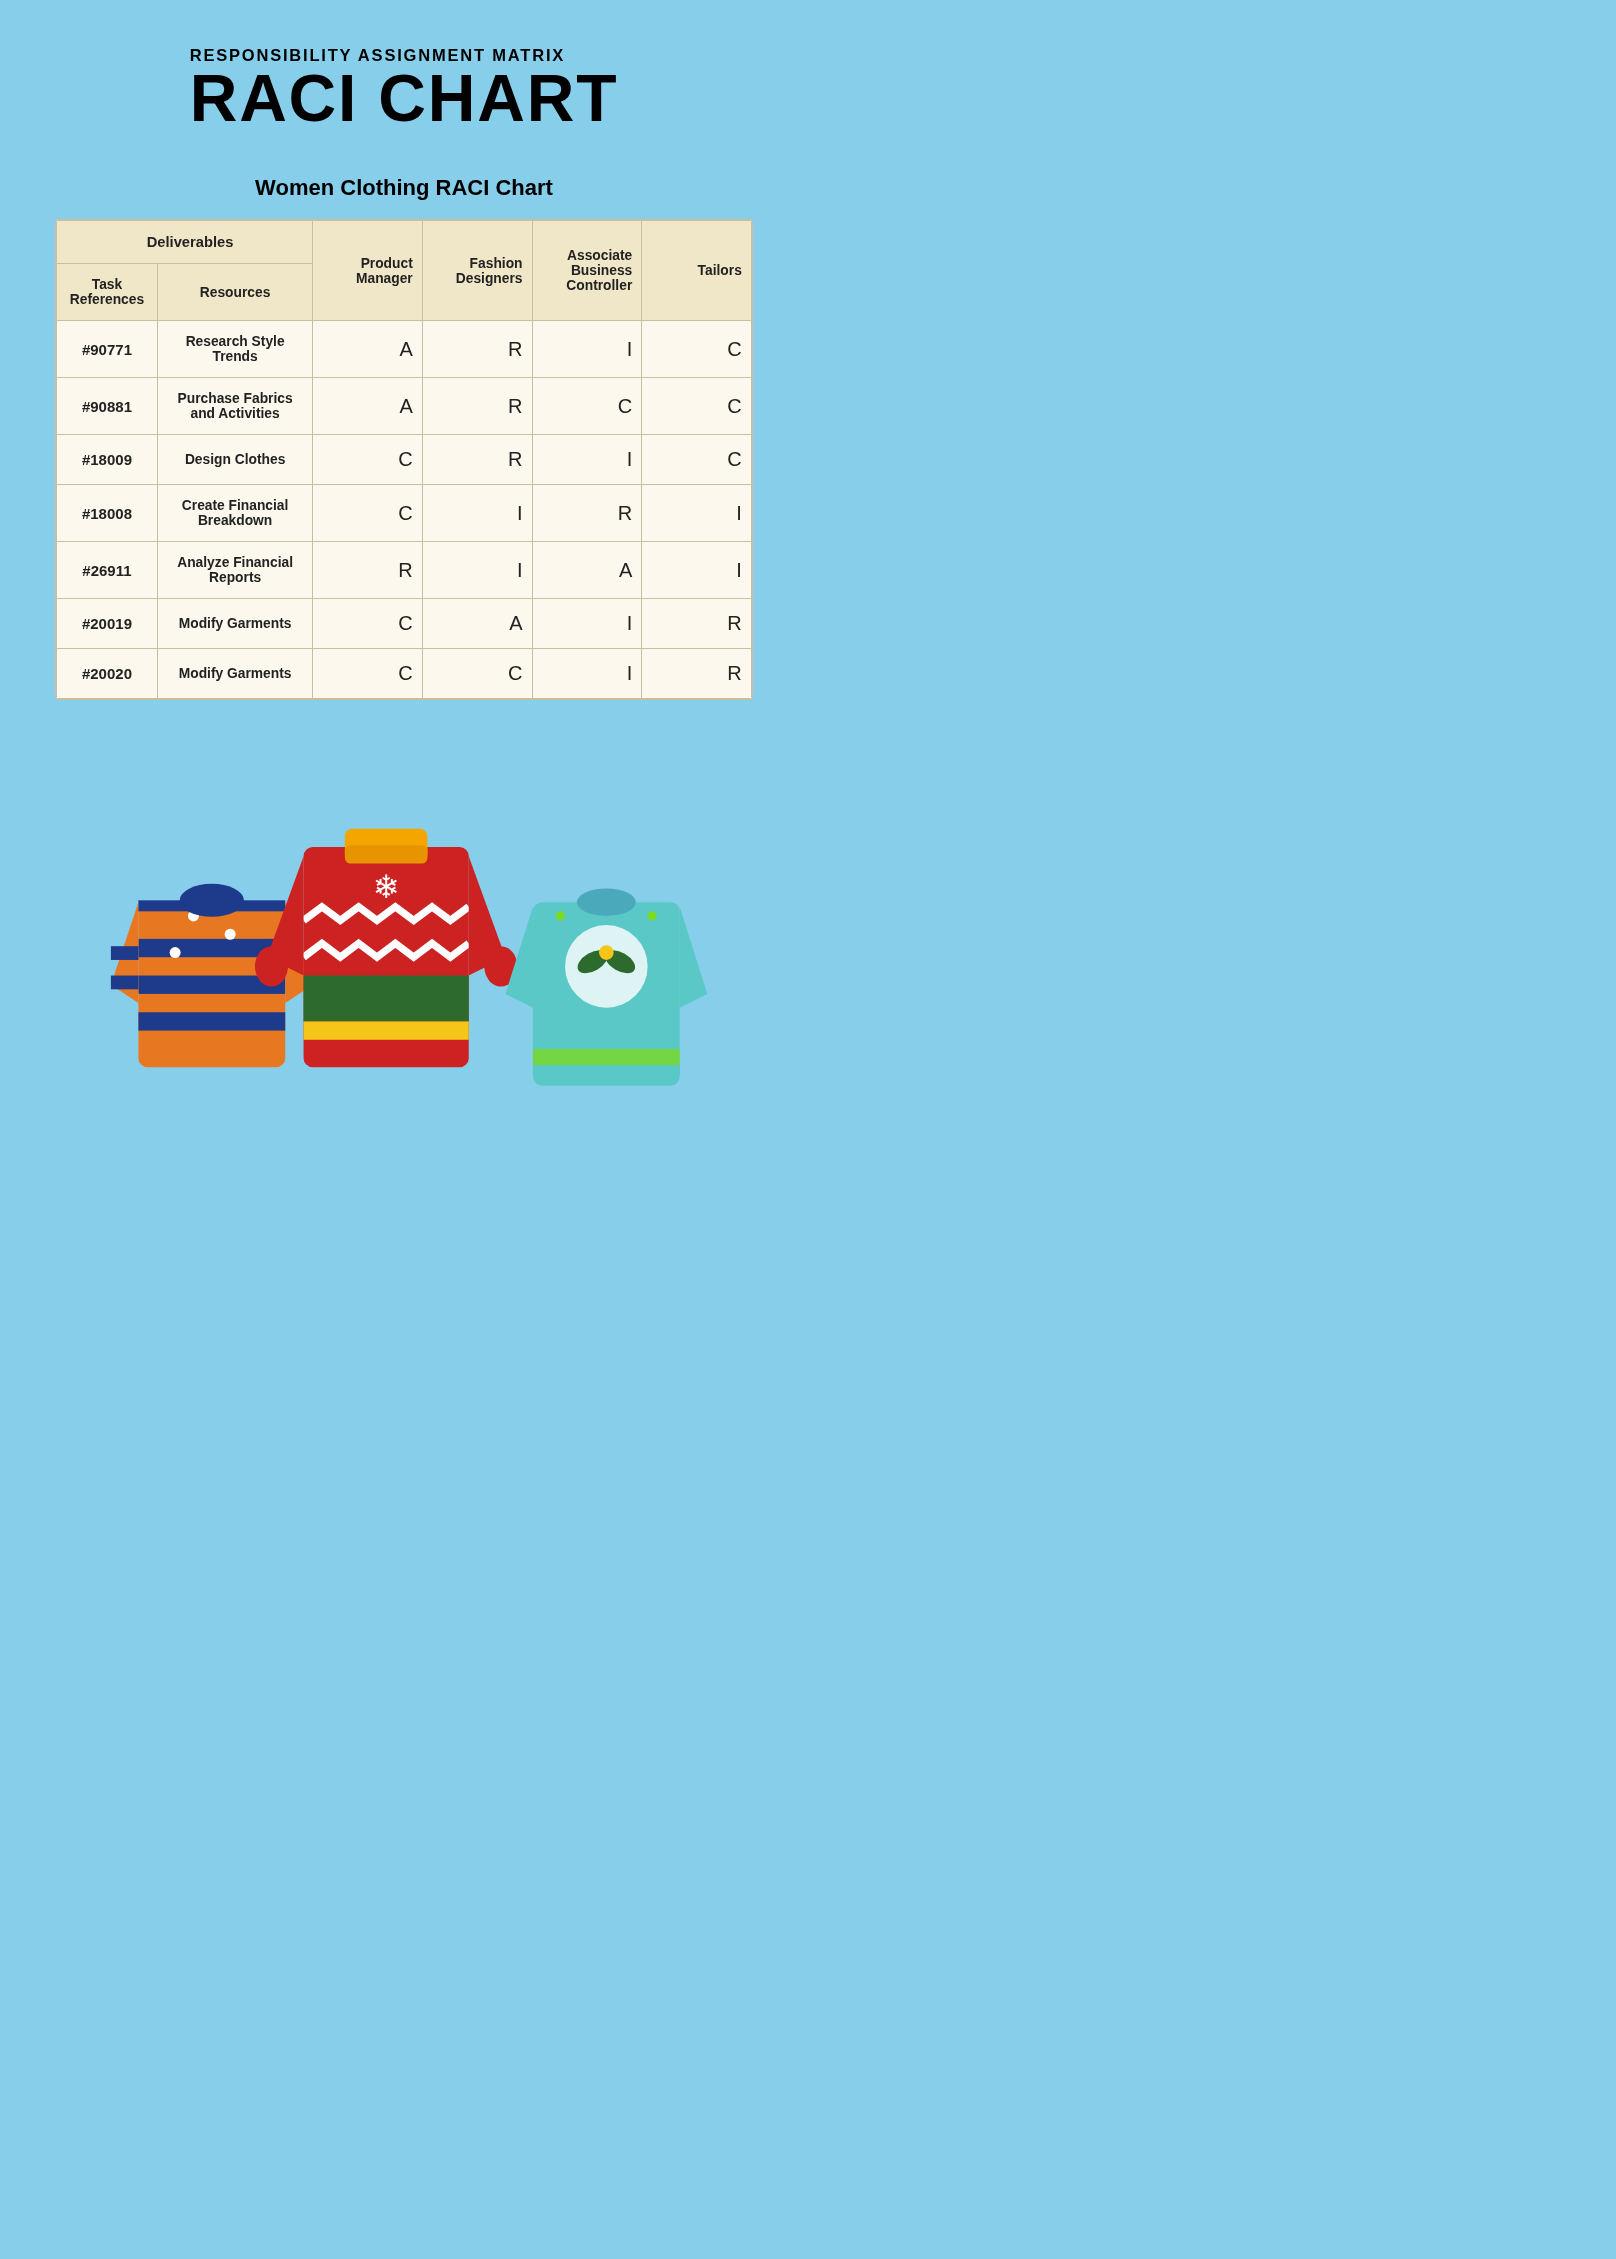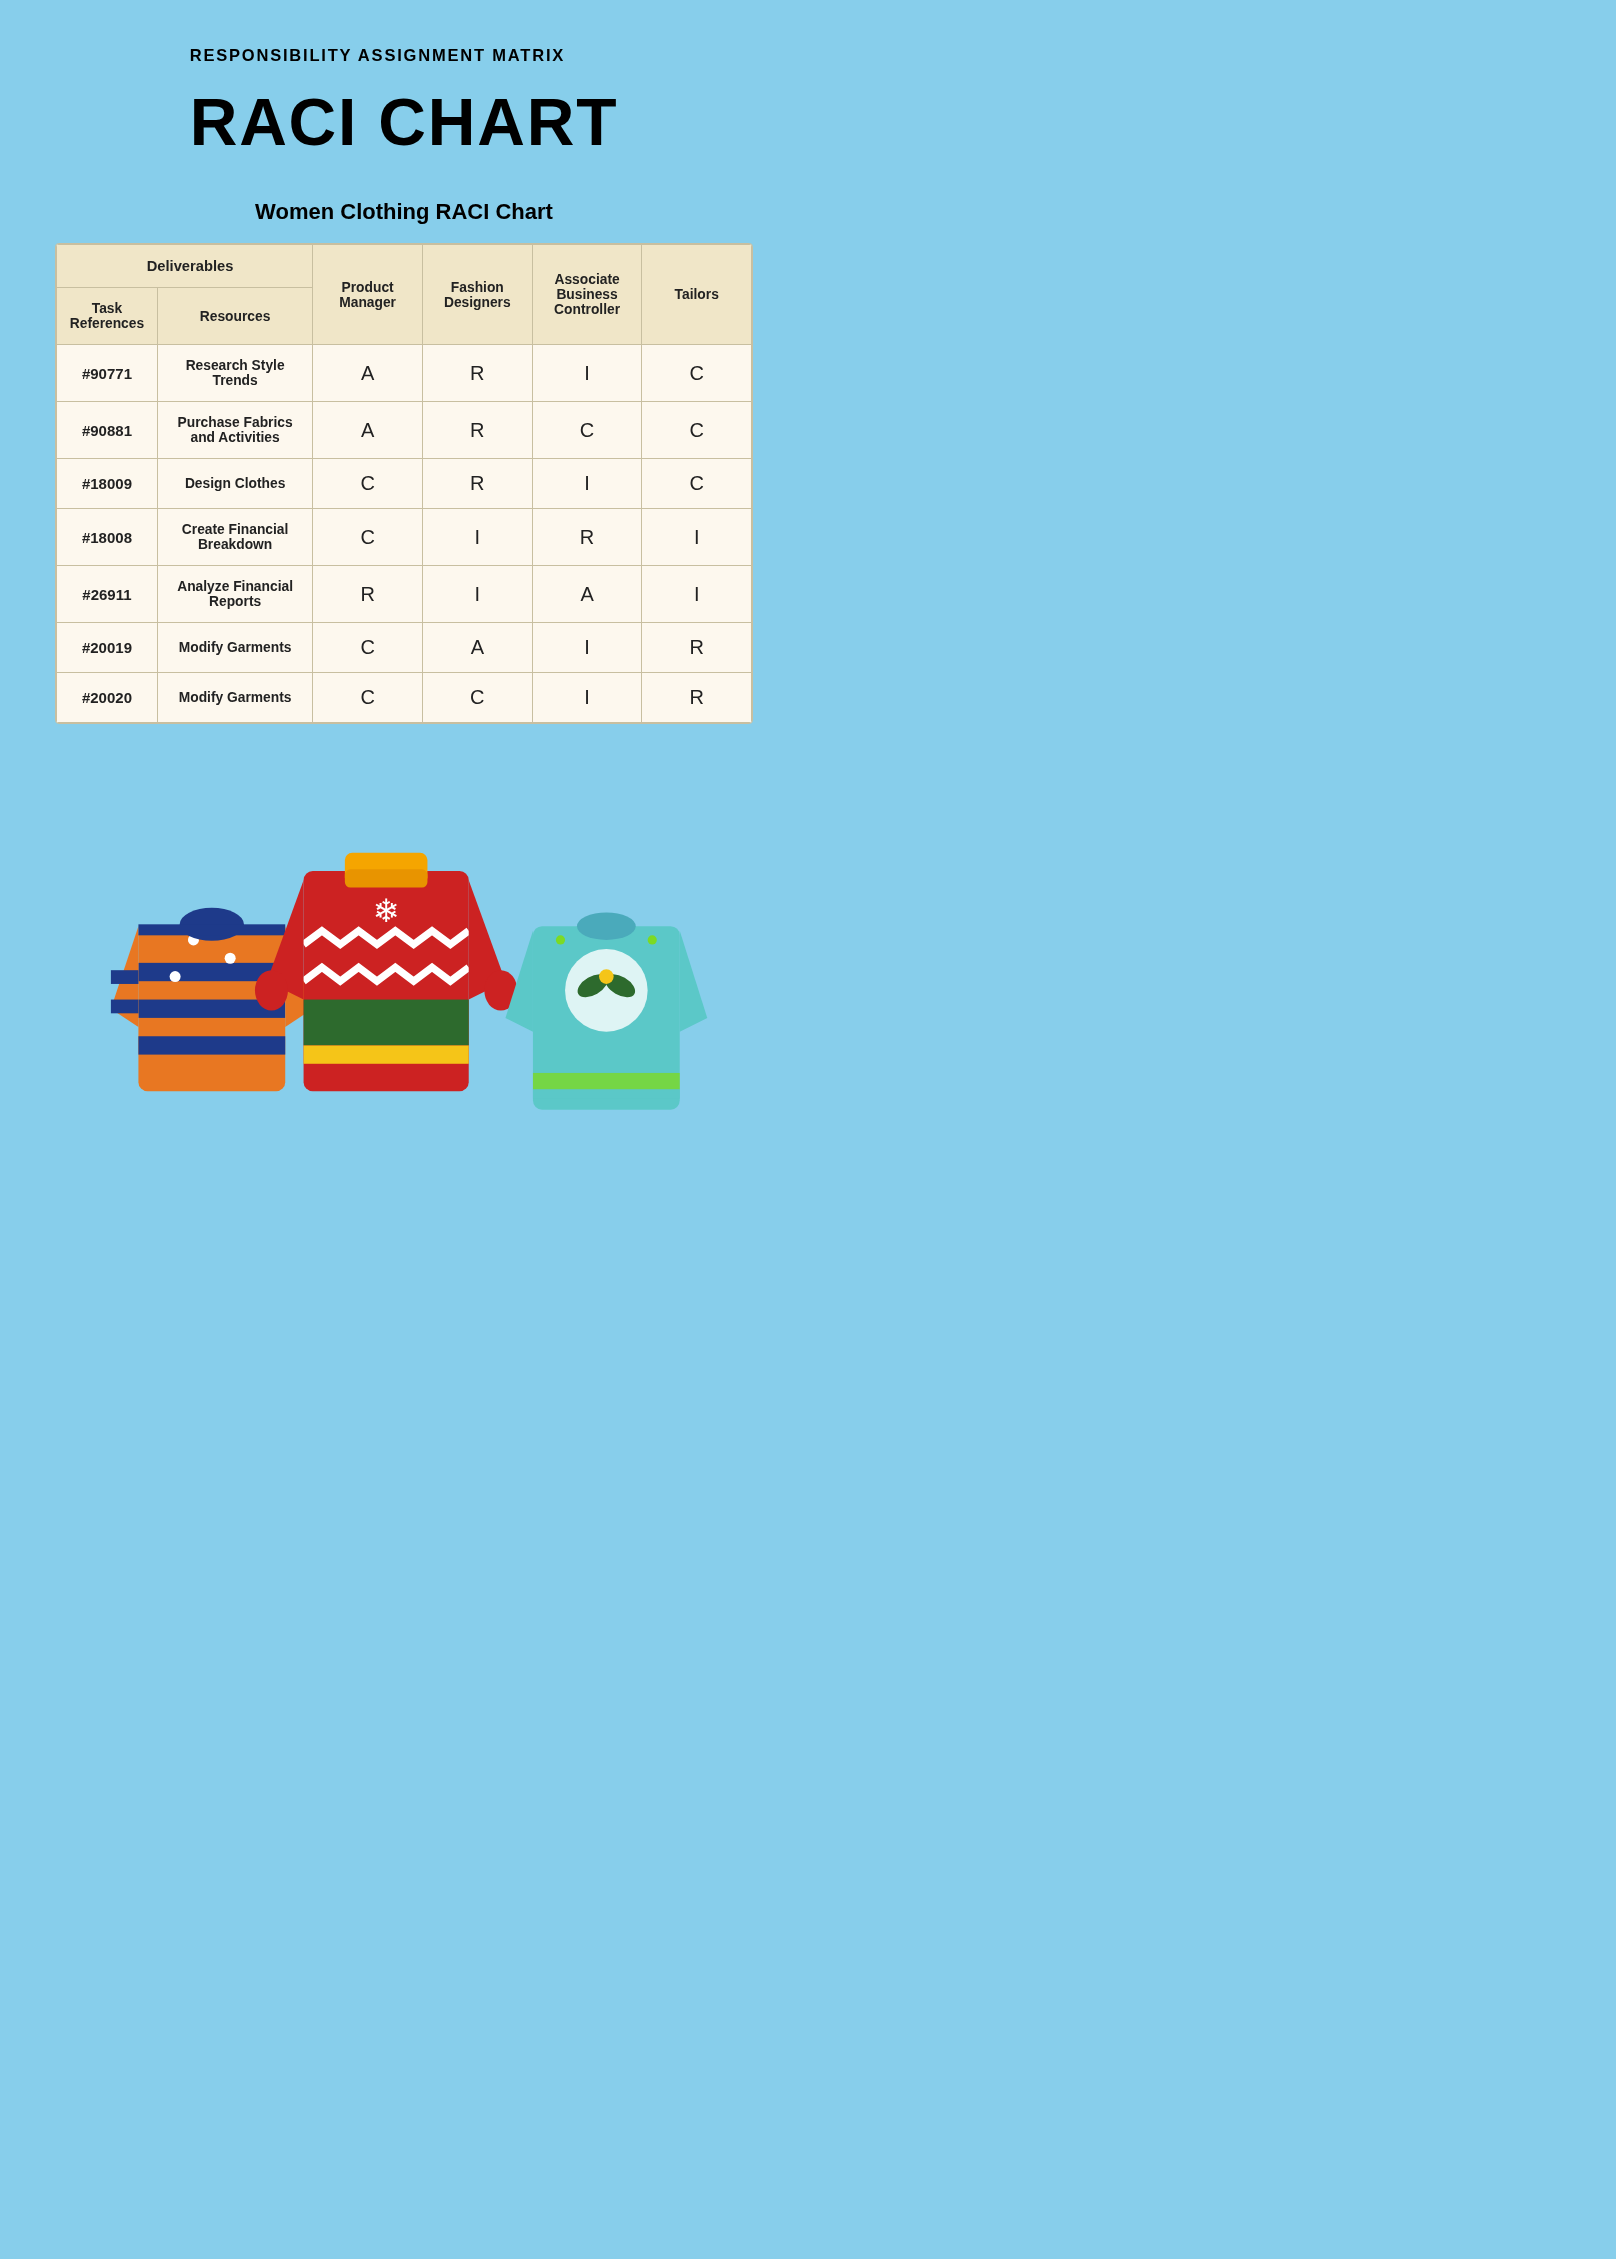--- a/index.html
+++ b/index.html
@@ -33,21 +33,20 @@
       text-transform: uppercase;
     }
 
     .header-title {
       font-size: 66px;
       font-weight: 900;
       color: #000;
       text-transform: uppercase;
       letter-spacing: 1.8px;
       line-height: 1.0;
-      margin-top: 24px;
     }
 
     .chart-title {
       font-size: 22px;
       font-weight: 700;
       color: #000;
       margin-bottom: 18.4px;
       text-align: center;
       margin-top: 16px;
     }
@@ -99,20 +98,21 @@
       font-weight: 700;
     }
 
     .col-activity {
       width: 156px;
       font-weight: 600;
     }
 
     .col-role {
       width: 110px;
+      text-align: right;
     }
 
     tbody tr td {
       font-size: 14.7px;
     }
 
     tbody tr td.task-ref {
       font-weight: 700;
       font-size: 15px;
     }

